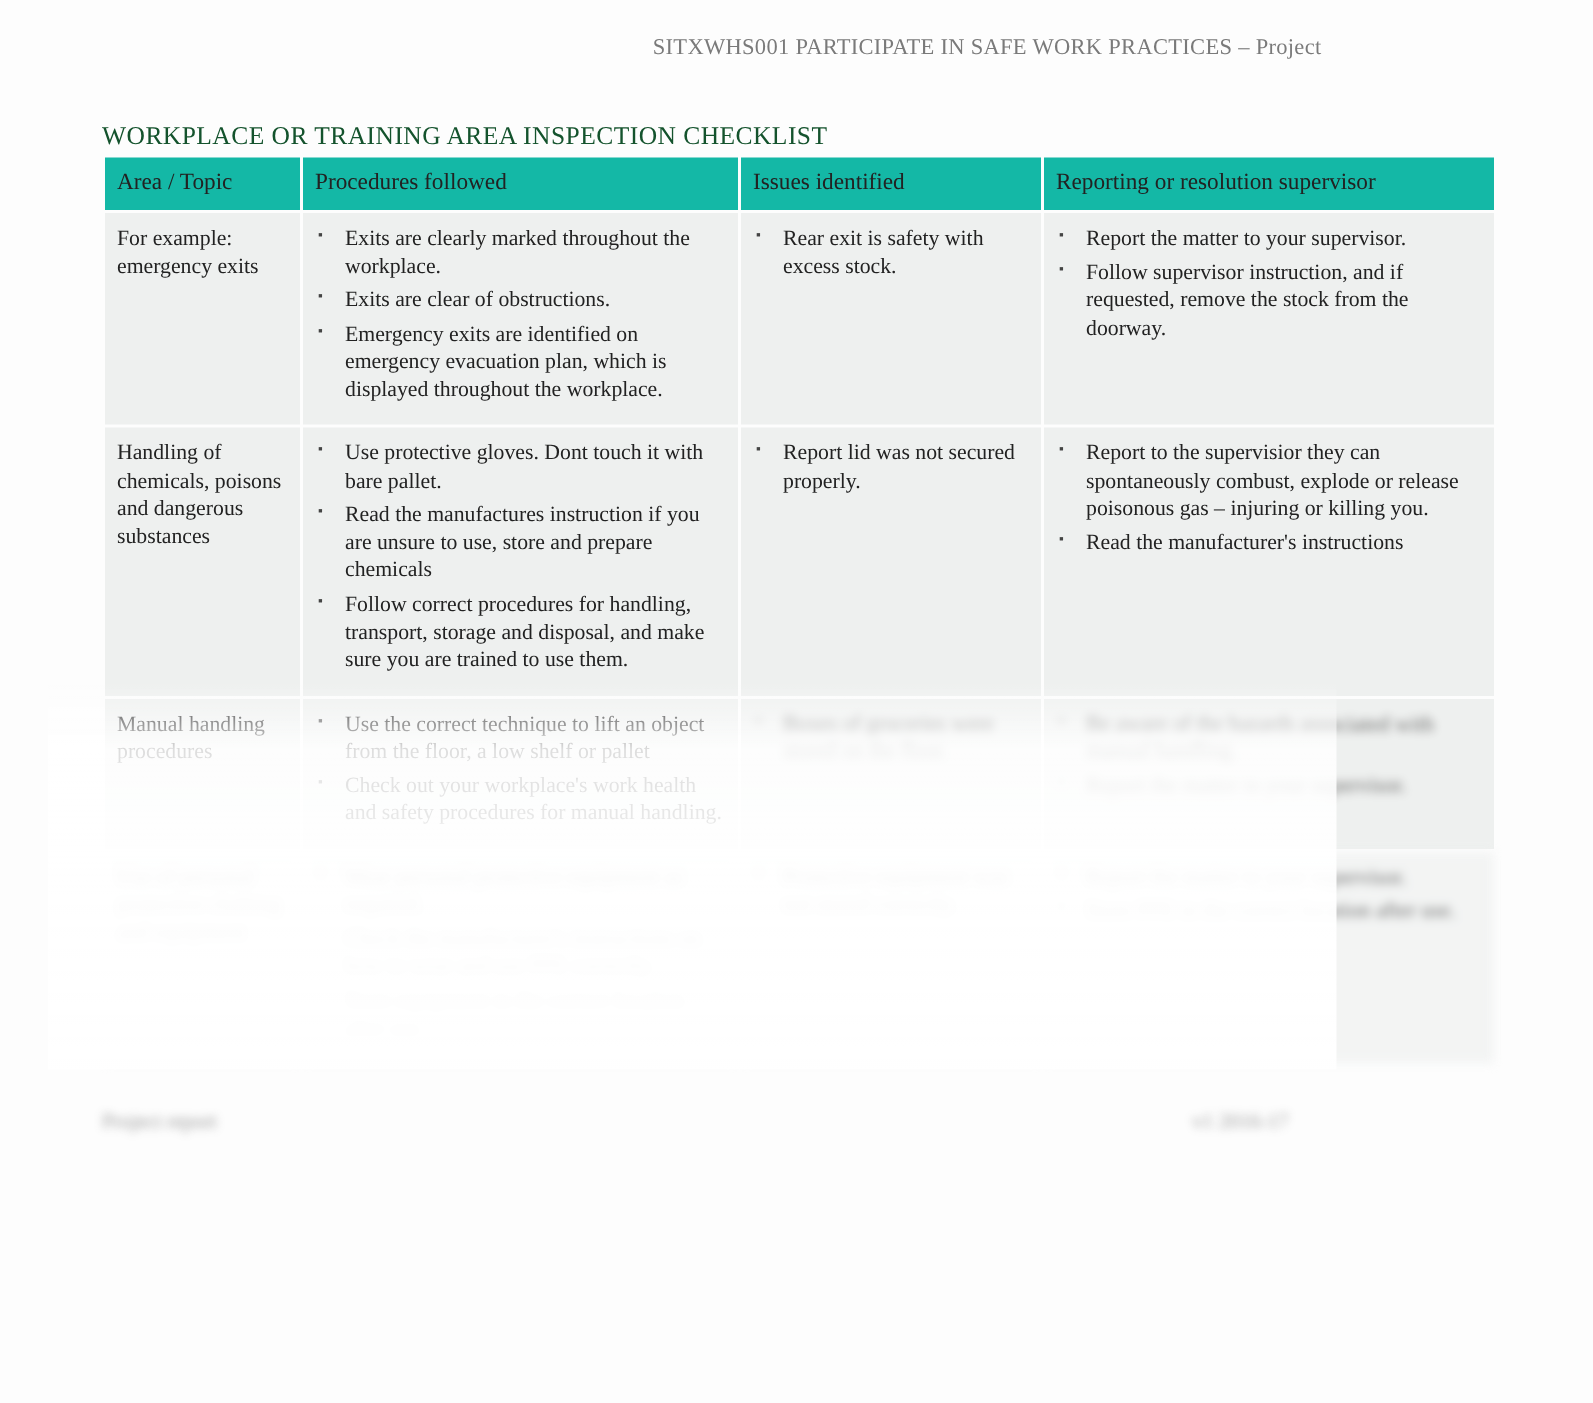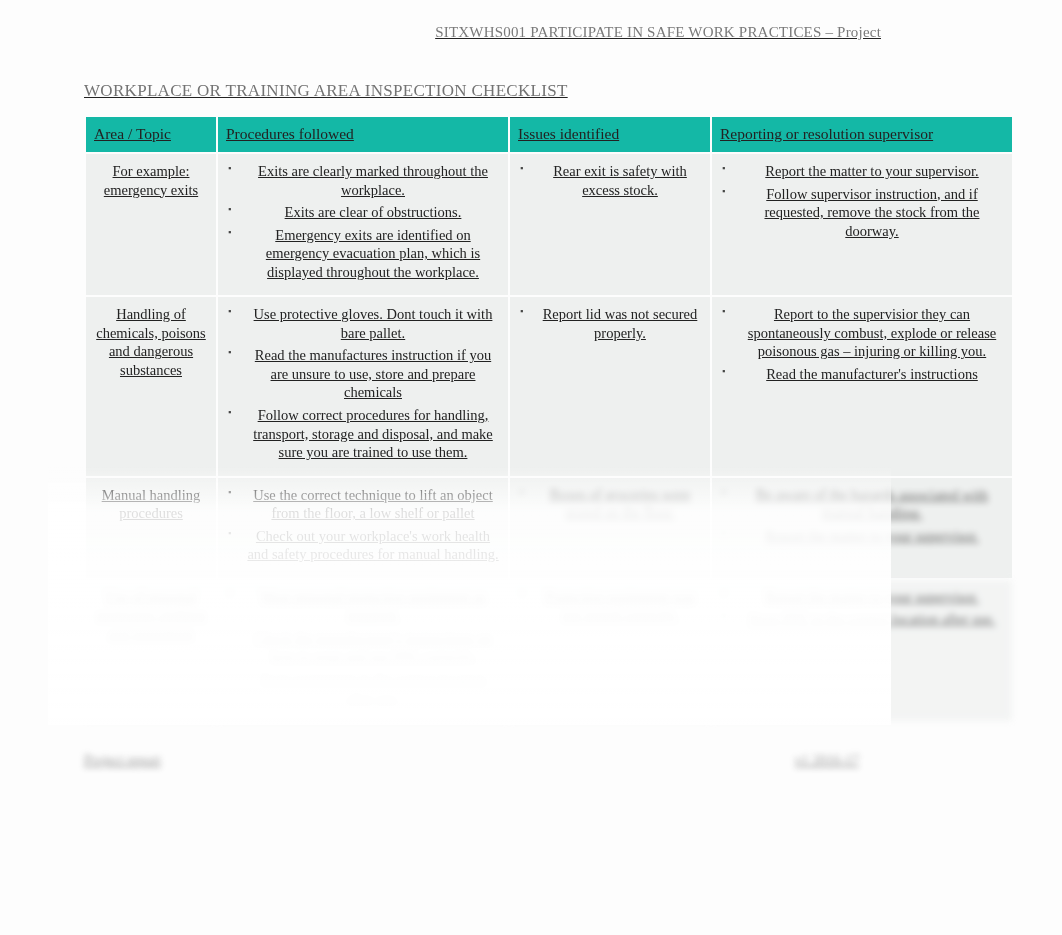--- a/index.html
+++ b/index.html
@@ -1,23 +1,23 @@
 <!DOCTYPE html>
 <html><head>
 <meta charset="utf-8">
 <style>
   * { box-sizing: border-box; margin: 0; padding: 0; }
   html, body { width: 1062px; height: 935px; background: #fdfdfd; font-family: "Times New Roman", Times, serif; color: #222; }
-  .page { width: 923px; height: 935px; position: relative; padding: 24px 36px 0 48px; text-decoration: underline; }
+  .page { width: 923px; height: 935px; position: relative; padding: 24px 36px 0 32px; }
   .running-header { text-align: right; font-size: 15px; color: #7a7a7a; letter-spacing: 0.2px; margin-bottom: 40px; padding-right: 6px; }
-  .title { color: #737373; font-size: 17px; letter-spacing: 0.3px; margin: 0 0 14px 36px; }
+  .title { color: #14532d; font-size: 17px; letter-spacing: 0.3px; margin: 0 0 2px 36px; }
   .table-wrap { margin: 0 28px 0 36px; position: relative; }
   table { width: 100%; border-collapse: separate; border-spacing: 2px 2px; table-layout: fixed; }
   th { background: #14b8a6; font-weight: normal; text-align: left; font-size: 15.5px; padding: 8px 8px 9px 8px; vertical-align: middle; }
-  td { background: #eef0ef; font-size: 14.5px; padding: 8px 8px 10px 8px; vertical-align: top; line-height: 1.28; text-align: center; }
+  td { background: #eef0ef; font-size: 14.5px; padding: 8px 8px 10px 8px; vertical-align: top; line-height: 1.28; }
   .col-area   { width: 130px; }
   .col-proc   { width: 290px; }
   .col-issue  { width: 200px; }
   .col-report { width: 300px; }
   ul.bul { list-style: none; margin: 0; padding: 0; }
   ul.bul > li { position: relative; padding: 0 0 4px 20px; }
   ul.bul > li::before { content: "\25AA"; position: absolute; left: 2px; top: 1px; font-size: 9px; color: #444; font-family: Arial, sans-serif; }
   
   .fog { position: absolute; left: -36px; right: -32px; pointer-events: none;
          background: linear-gradient(to bottom,

